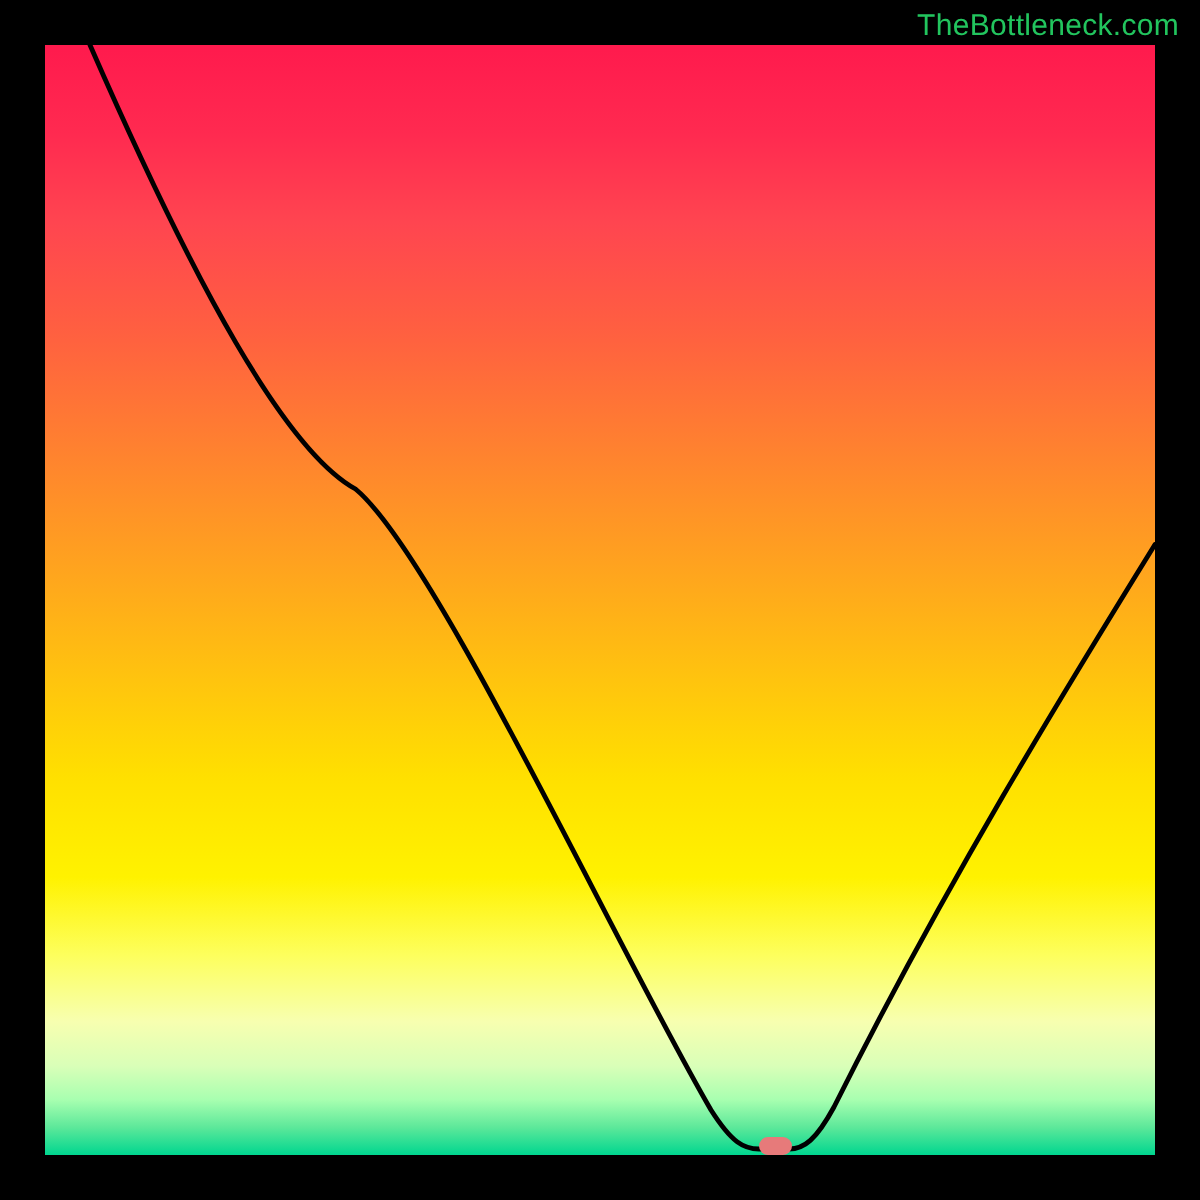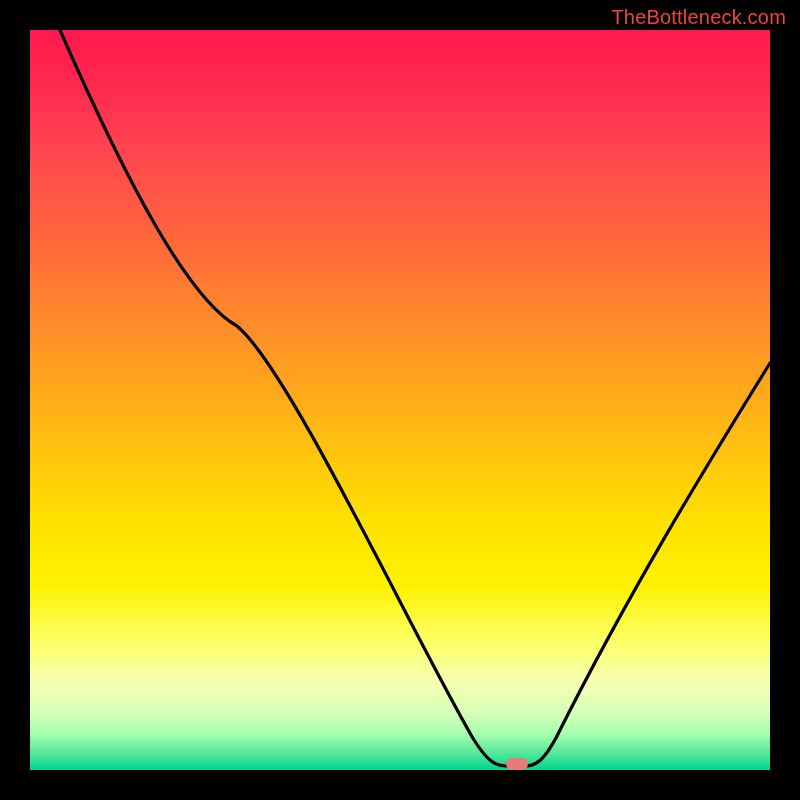--- a/index.html
+++ b/index.html
@@ -59,21 +59,21 @@
     position: absolute;
     width: 22px;
     height: 12px;
     background: #e77a7a;
     border-radius: 6px;
   }
   .watermark {
     position: absolute;
     top: 6px;
     right: 14px;
-    color: #ef4444;
+    color: #22c55e;
     font-size: 20px;
     font-weight: 500;
     letter-spacing: 0.2px;
   }
 </style>
 </head>
 <body>
 
 <div class="chart-container">
   <div class="black-frame"></div>

